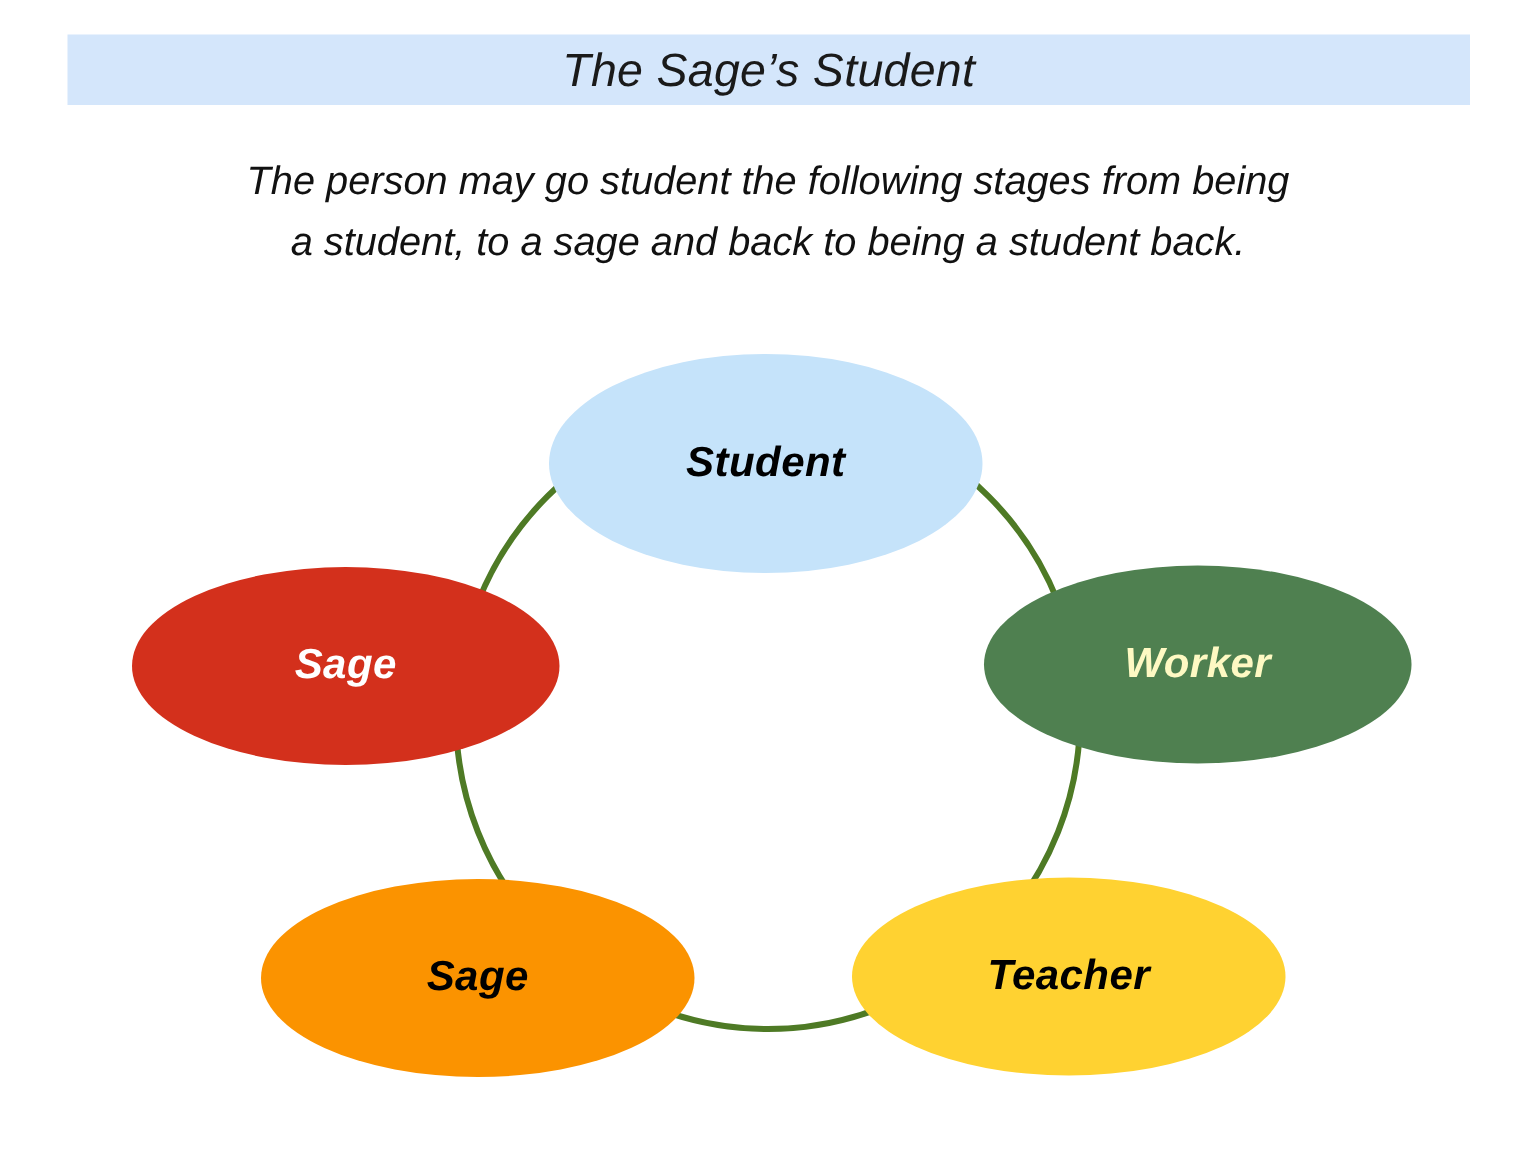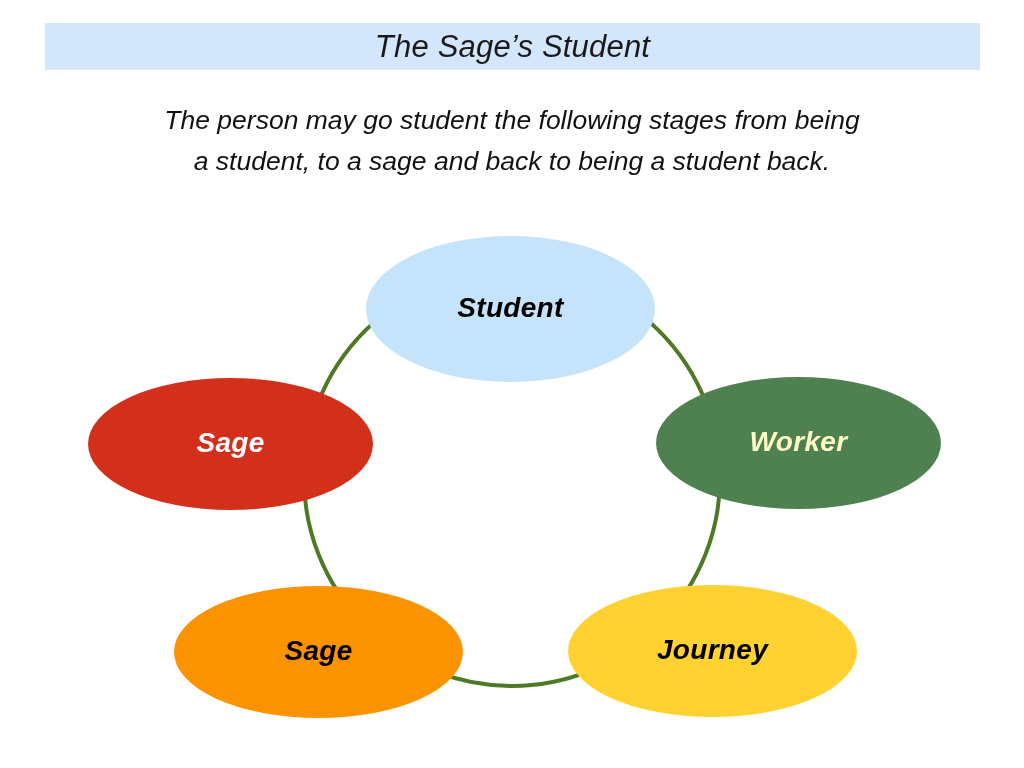--- a/index.html
+++ b/index.html
@@ -113,21 +113,21 @@
 
   <div class="node" id="node-student" style="background: rgb(197, 227, 250); text-align: right;">
     <span class="node-label" style="color: rgb(0, 0, 0);">Student</span>
   </div>
 
   <div class="node" id="node-worker" style="background: rgb(79, 128, 80);">
     <span class="node-label" style="color: #fef9c3;">Worker</span>
   </div>
 
   <div class="node" id="node-teacher" style="background: rgb(255, 210, 49);">
-    <span class="node-label" style="color: rgb(0, 0, 0);">Journey</span>
+    <span class="node-label" style="color: rgb(0, 0, 0);">Teacher</span>
   </div>
 
   <div class="node" id="node-guru" style="background: rgb(251, 147, 0);">
     <span class="node-label" style="color: rgb(0, 0, 0);">Sage</span>
   </div>
 
   <div class="node" id="node-sage" style="background: rgb(211, 48, 28);">
     <span class="node-label" style="color: rgb(255, 255, 255); text-align: center;">Sage</span>
   </div>
 

